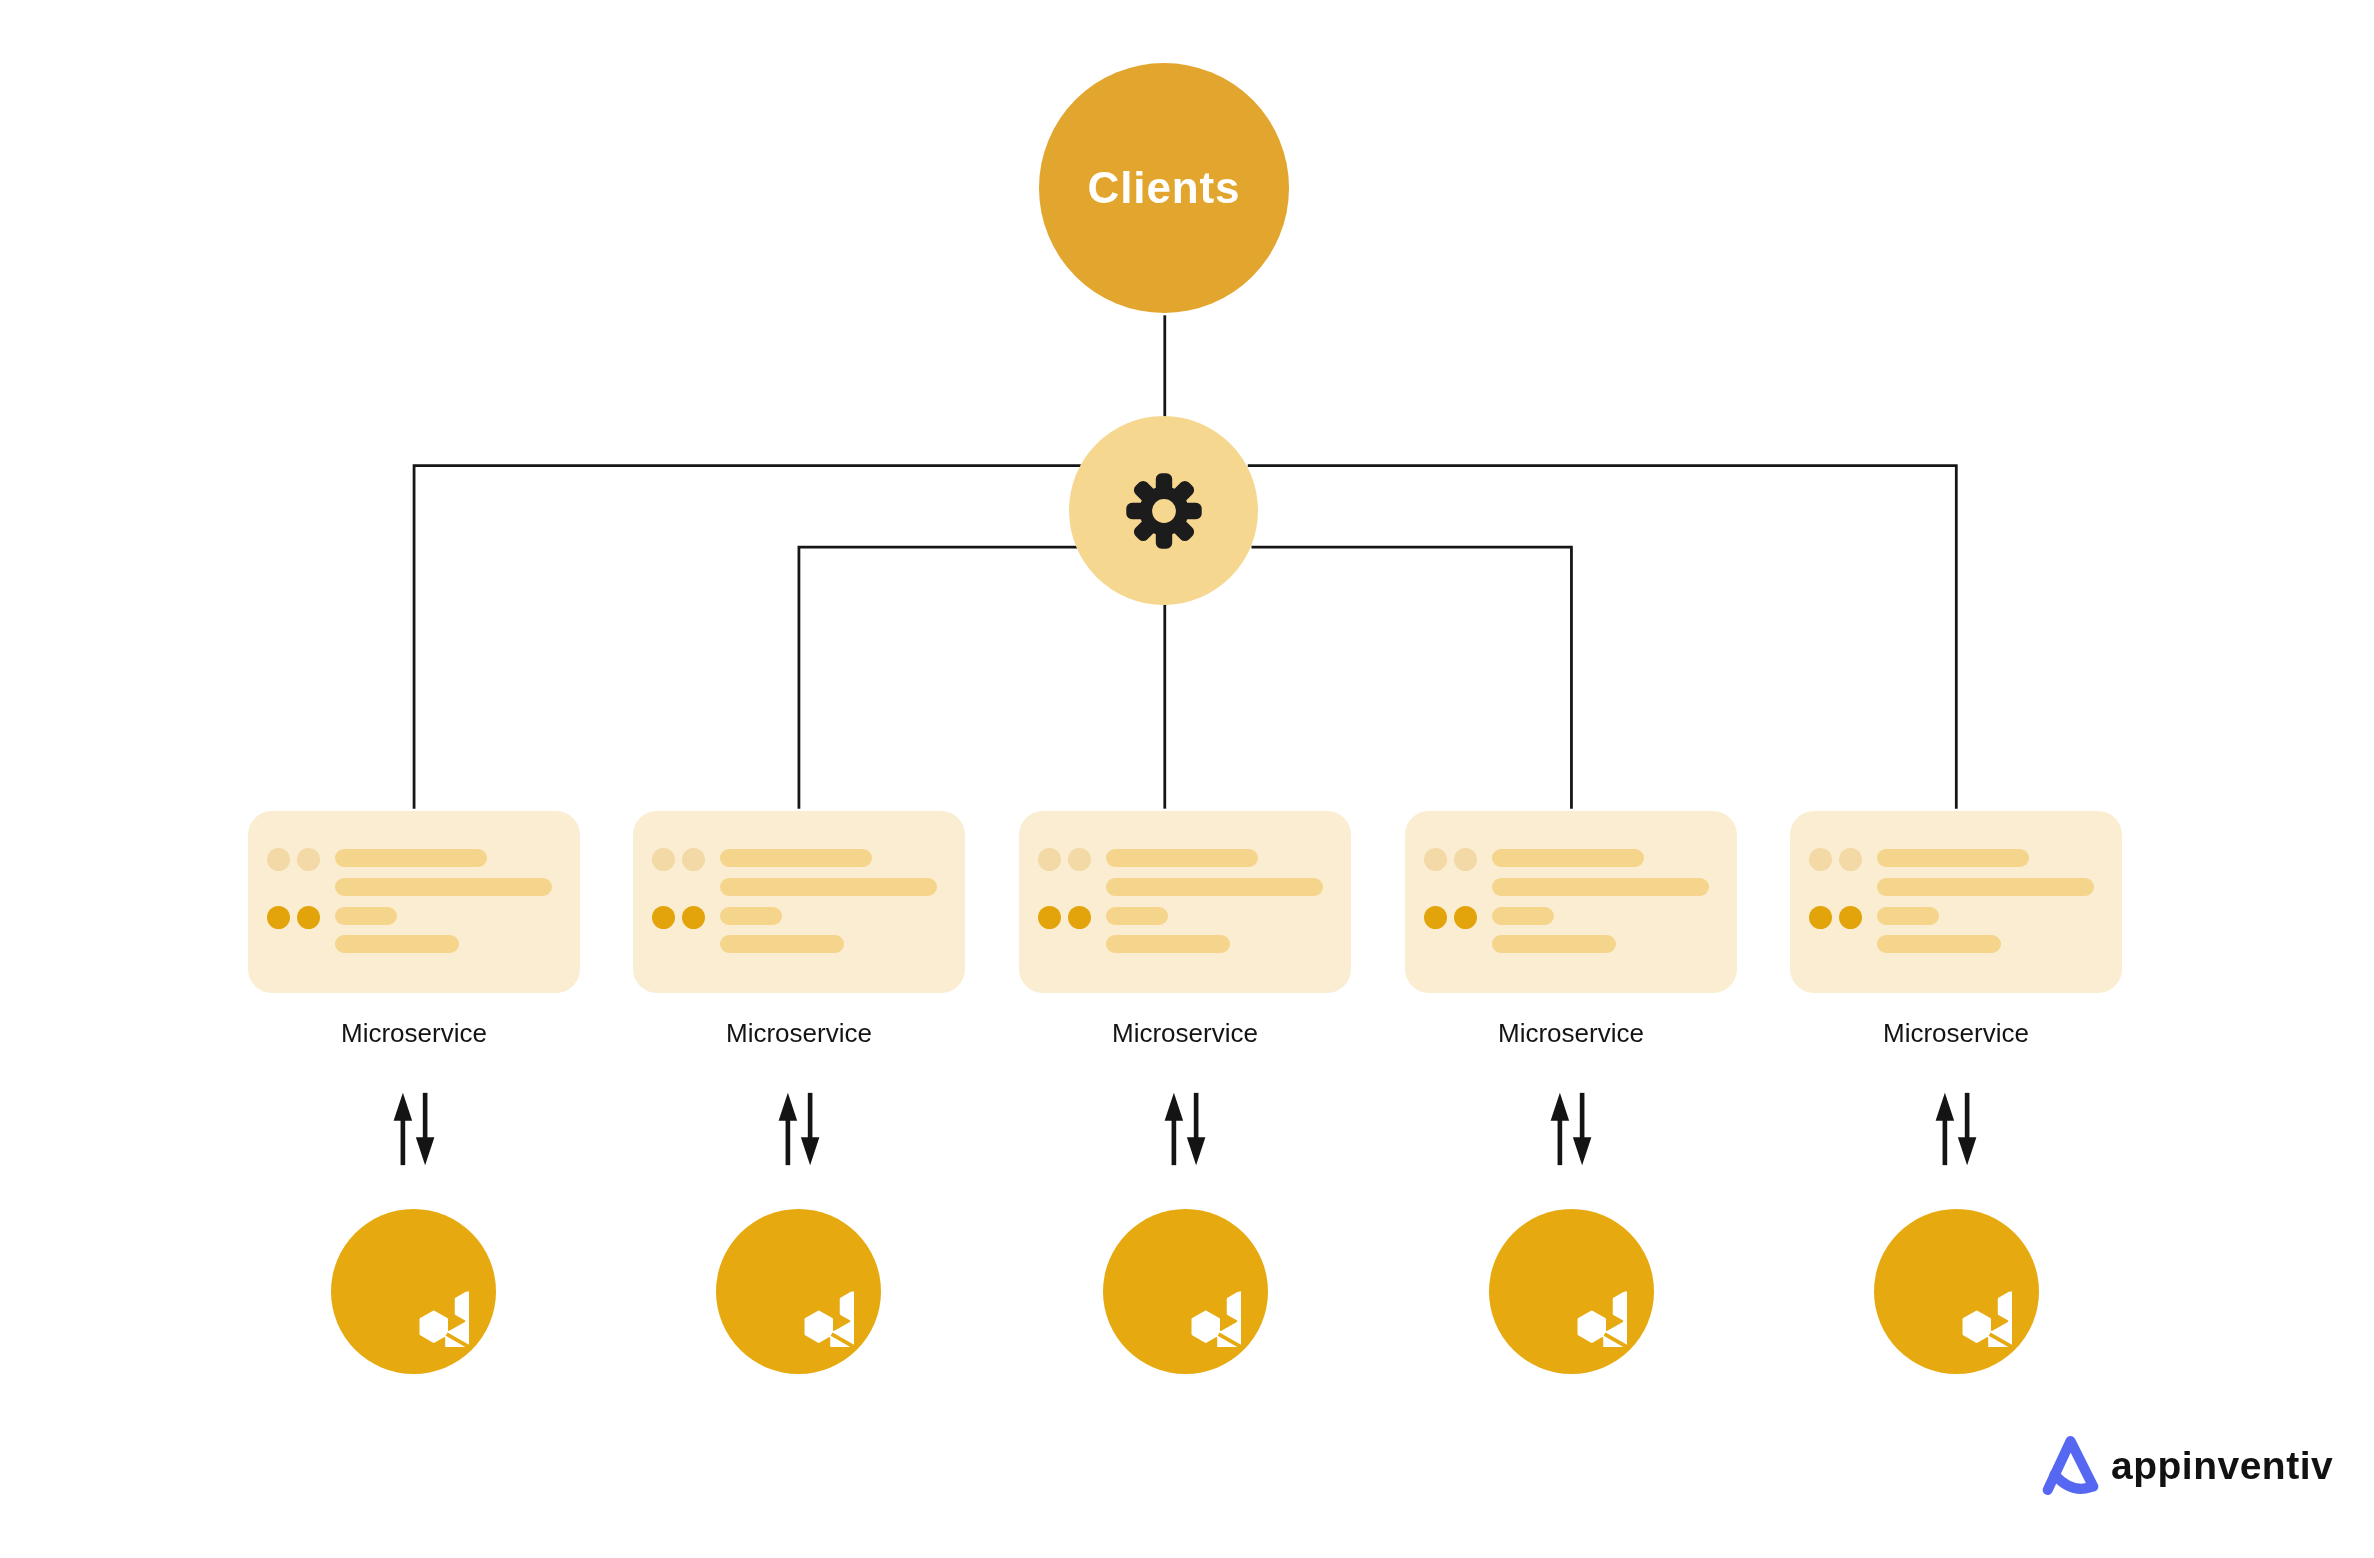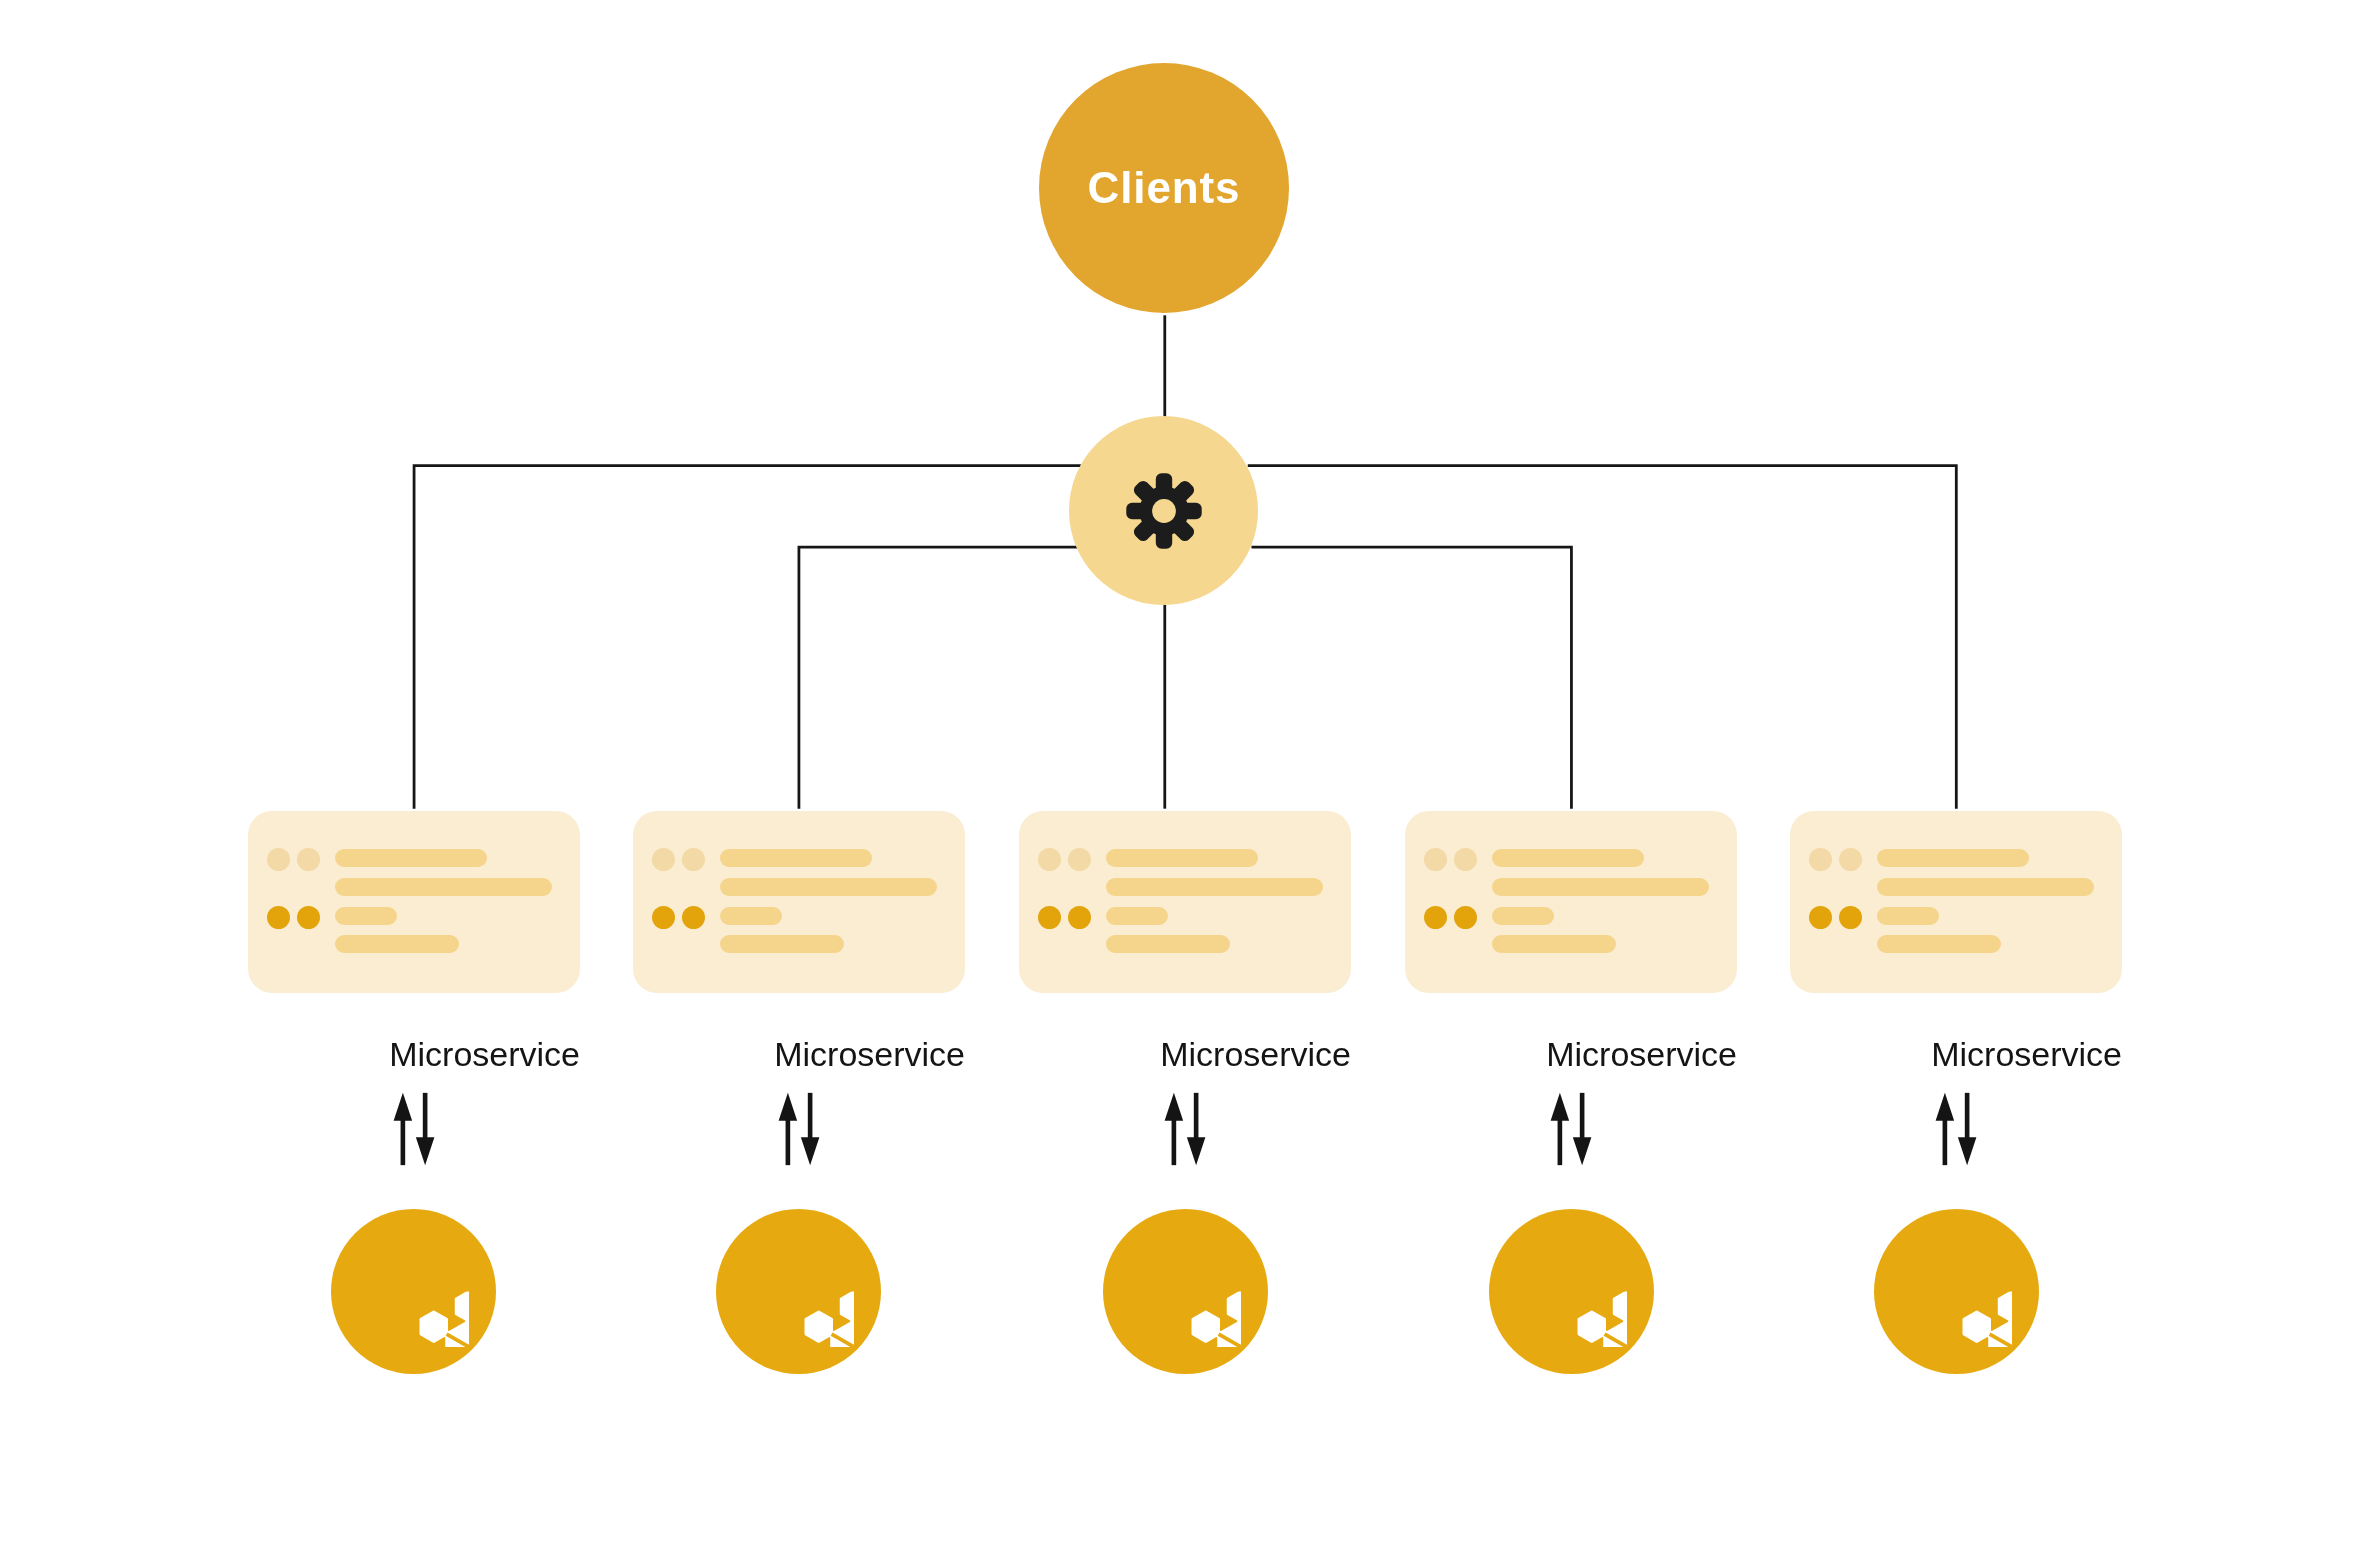--- a/index.html
+++ b/index.html
@@ -29,21 +29,21 @@
   }
   
   .ms-card{
     top:811px;width:332px;height:182px;border-radius:24px;background:#FAEDD2;
   }
   .ms-card .dot{position:absolute;width:23px;height:23px;border-radius:50%;}
   .ms-card .dot.light{background:#F2D9A5;}
   .ms-card .dot.dark{background:#E3A40B;}
   .ms-card .bar{position:absolute;height:17.6px;border-radius:9.3px;background:#F5D58C;left:87px;}
   .ms-label{
-    top:1018px;width:332px;text-align:right;font-size:34px;color:#141414;margin-top:17px;
+    top:1018px;width:332px;text-align:center;font-size:26px;color:#141414;
   }
   .arrows{top:1091px;width:52px;height:76px;}
   .node-circle{
     top:1209px;width:165px;height:165px;border-radius:50%;background:#E6A90F;
     display:flex;align-items:center;justify-content:center;
   }
   
   .c1 .ms-card,.c1 .ms-label{left:248px;} .c1 .arrows{left:388px;} .c1 .node-circle{left:331px;}
   .c2 .ms-card,.c2 .ms-label{left:633px;} .c2 .arrows{left:773px;} .c2 .node-circle{left:716px;}
   .c3 .ms-card,.c3 .ms-label{left:1019px;}.c3 .arrows{left:1159px;}.c3 .node-circle{left:1103px;}
@@ -221,15 +221,24 @@
     <svg class="abs arrows" viewBox="0 0 56 82">
         <use href="#updown-arrows"></use>
       </svg>
     <div class="abs node-circle">
       <svg width="111" height="111" viewBox="-60 -60 120 120">
           <use href="#cube-network"></use>
         </svg>
     </div>
   </div>
 
+  <div class="abs logo">
+    <svg width="59" height="65" viewBox="0 0 70 74">
+      <g fill="none" stroke="#5668F1" stroke-width="12" stroke-linecap="round" stroke-linejoin="round">
+        <path d="M8,66 L35,8 L62,62"></path>
+        <path d="M16,48 Q36,70 58,63"></path>
+      </g>
+    </svg>
+    <span class="logo-text">appinventiv</span>
+  </div>
 
 </div>
 
 
 </body></html>

